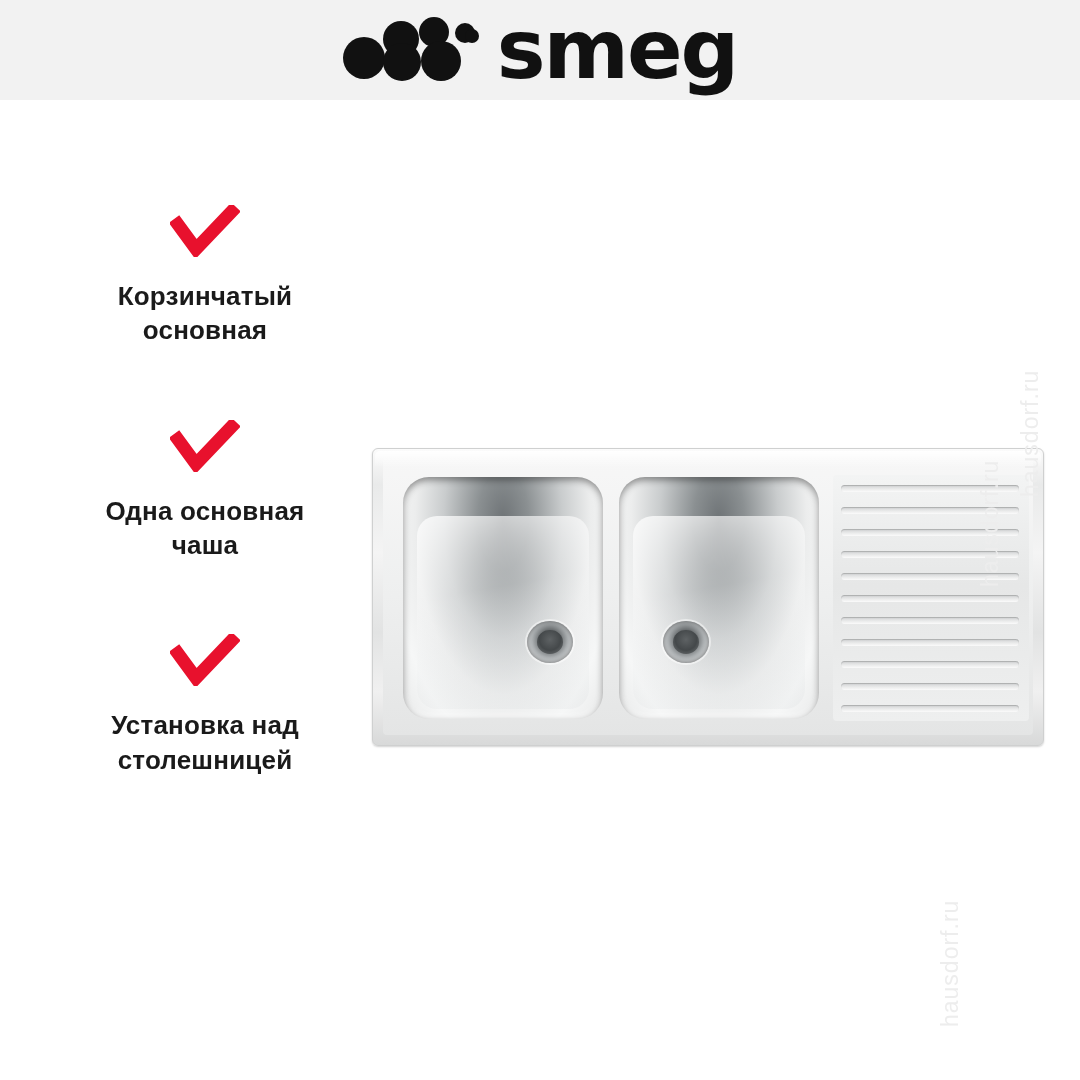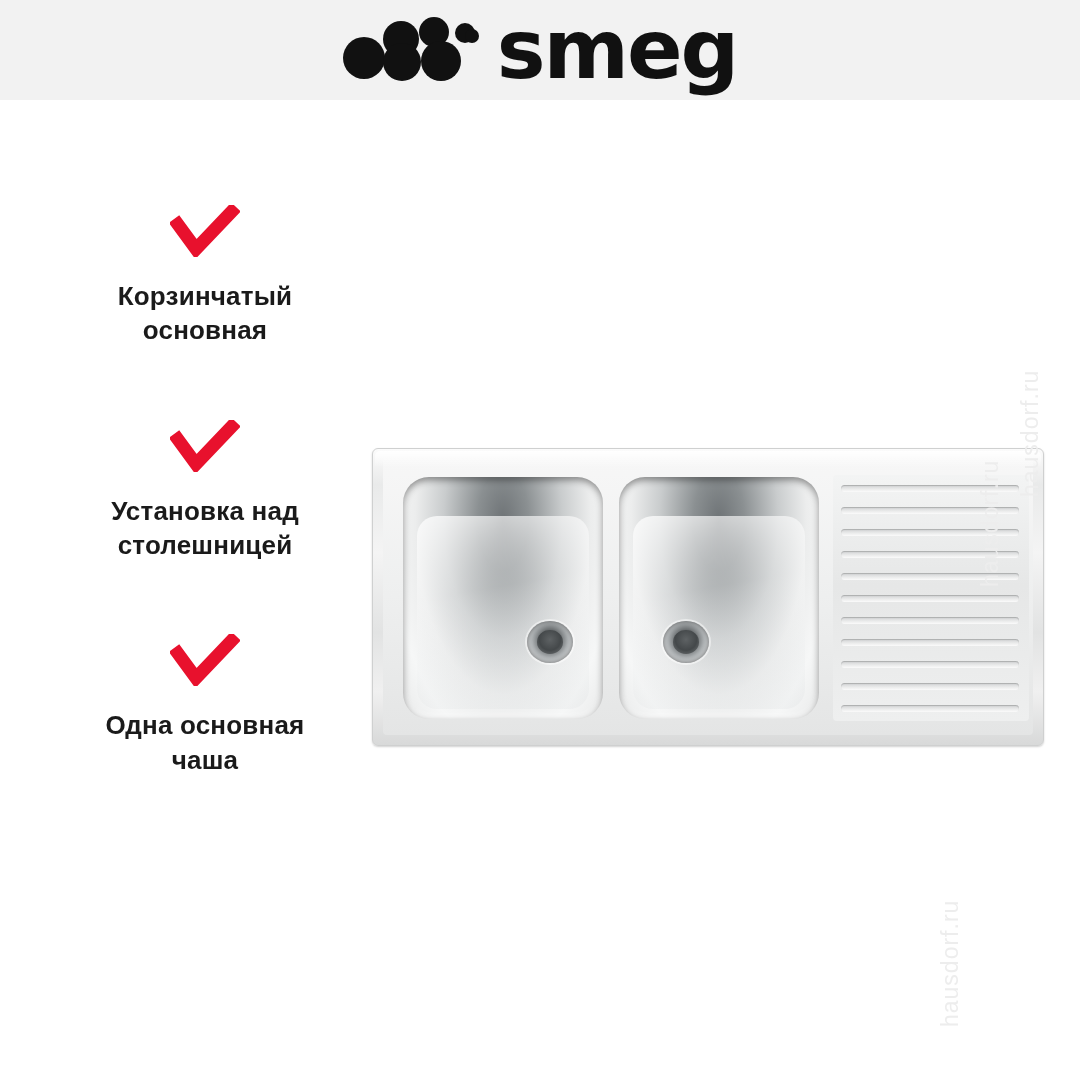--- a/index.html
+++ b/index.html
@@ -215,30 +215,30 @@
       <path d="M4 14 L26 44 L66 2" fill="none" stroke="#e8112d" stroke-width="13" stroke-linecap="butt" stroke-linejoin="miter"></path>
     </svg>
     <div class="feature-label">Корзинчатый
 основная</div>
   </div>
 
   <div class="feature">
     <svg class="check" viewBox="0 0 70 52">
       <path d="M4 14 L26 44 L66 2" fill="none" stroke="#e8112d" stroke-width="13" stroke-linecap="butt" stroke-linejoin="miter"></path>
     </svg>
-    <div class="feature-label">Установка над
-столешницей</div>
+    <div class="feature-label">Одна основная
+чаша</div>
   </div>
 
   <div class="feature">
     <svg class="check" viewBox="0 0 70 52">
       <path d="M4 14 L26 44 L66 2" fill="none" stroke="#e8112d" stroke-width="13" stroke-linecap="butt" stroke-linejoin="miter"></path>
     </svg>
-    <div class="feature-label">Одна основная
-чаша</div>
+    <div class="feature-label">Установка над
+столешницей</div>
   </div>
 
 </div>
 
 <div class="product">
   <div class="sink-body">
     <div class="sink-inner-edge"></div>
 
     <div class="bowl bowl-1"></div>
     <div class="drain drain-1"></div>

